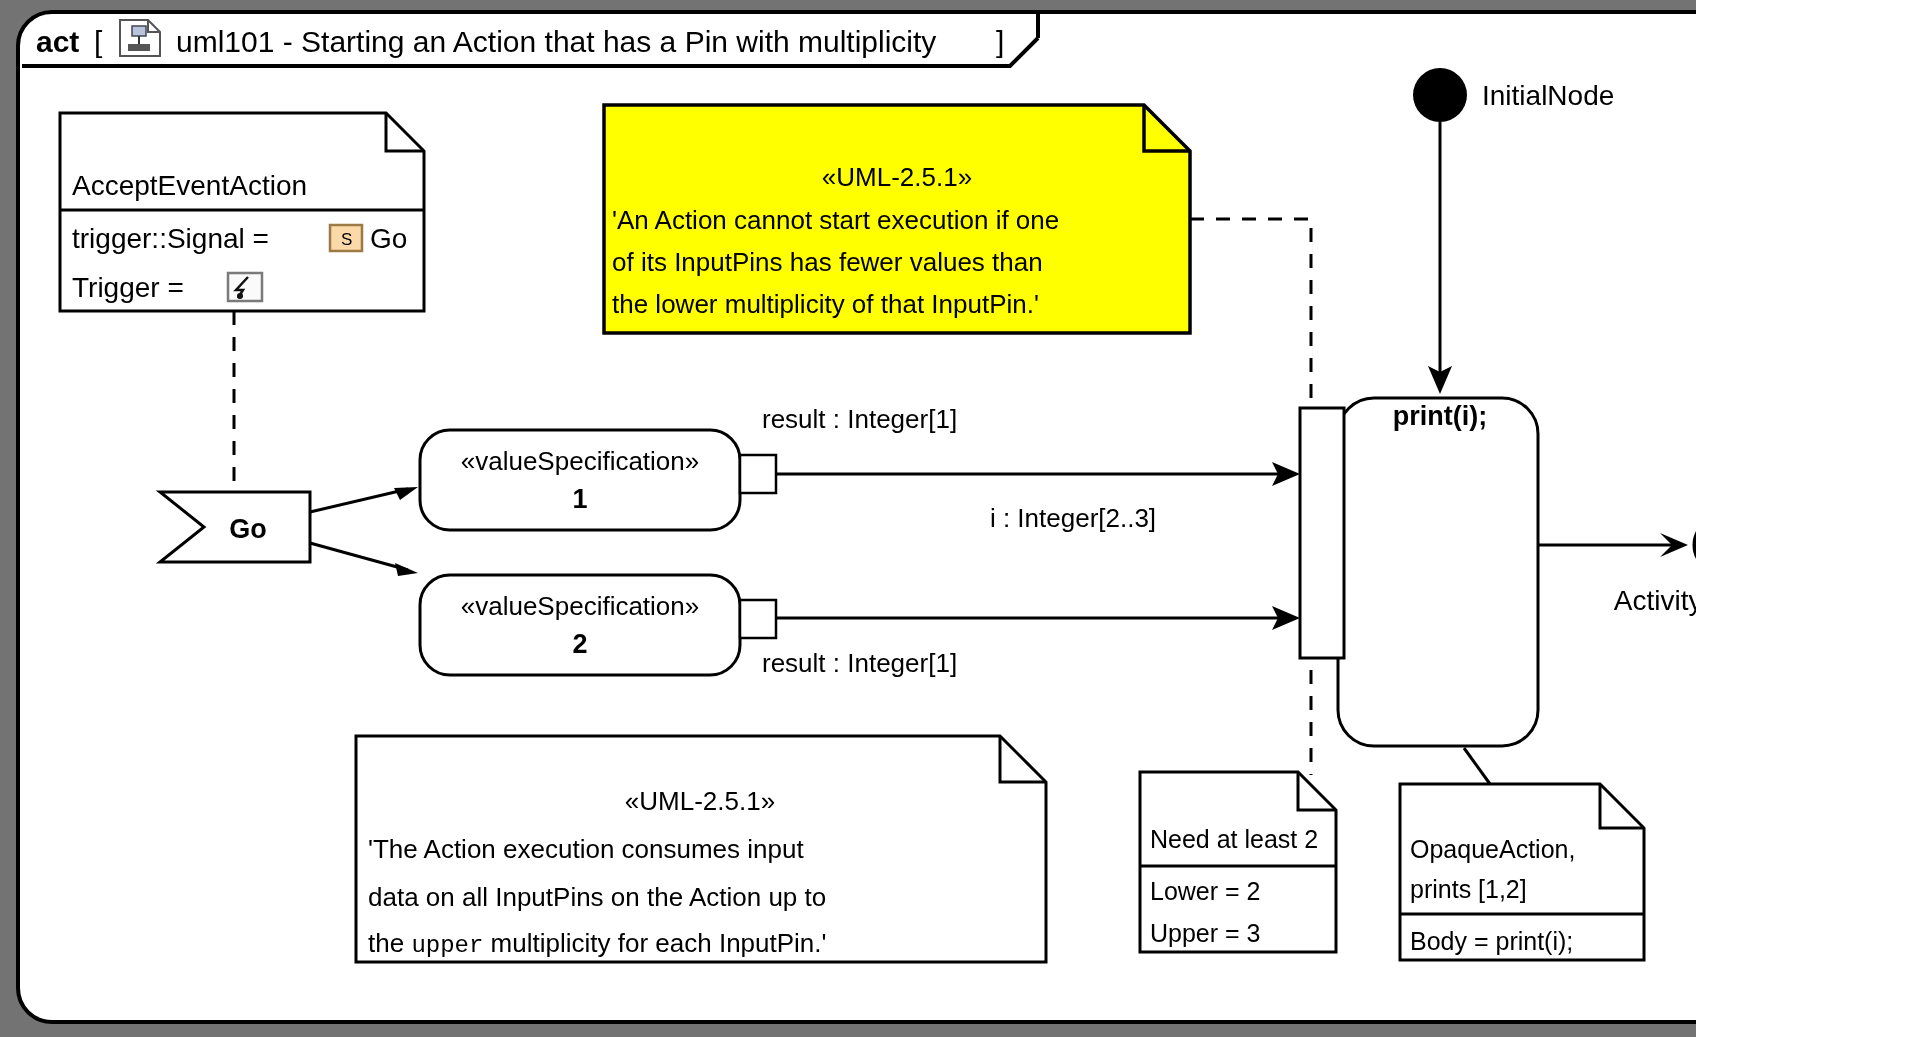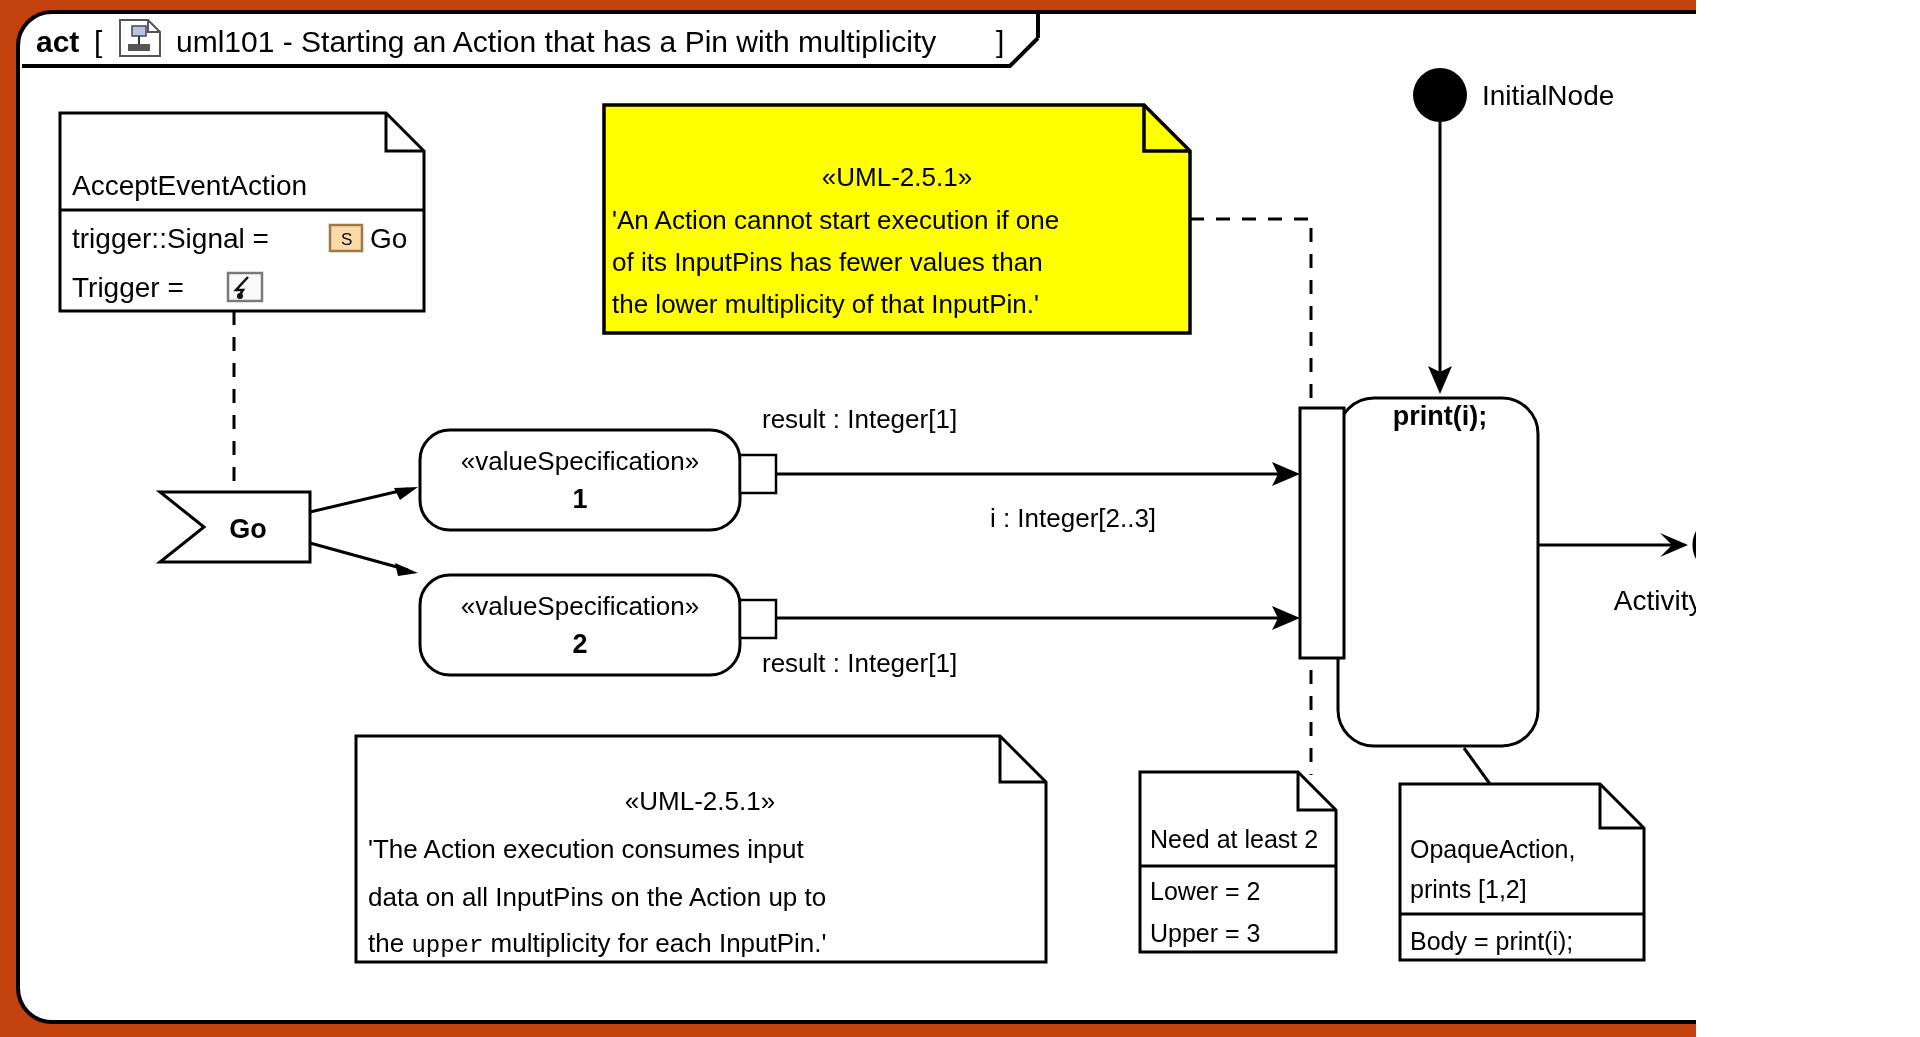--- a/index.html
+++ b/index.html
@@ -4,21 +4,21 @@
 <style>
   html, body {
     margin: 0; padding: 0;
     background: #ffffff;
     font-family: "Liberation Sans", sans-serif;
   }
   #stage {
     position: relative;
     width: 1696px;
     height: 1037px;
-    background: #c2410c;
+    background: #737373;
     overflow: hidden;
   }
   svg.layer {
     position: absolute;
     top: 0; left: 0;
     width: 1920px;
     height: 1037px;
   }
   text { font-family: "Liberation Sans", sans-serif; fill: #000; }
   .t-frame-kw   { font-size: 30px; font-weight: bold; }

